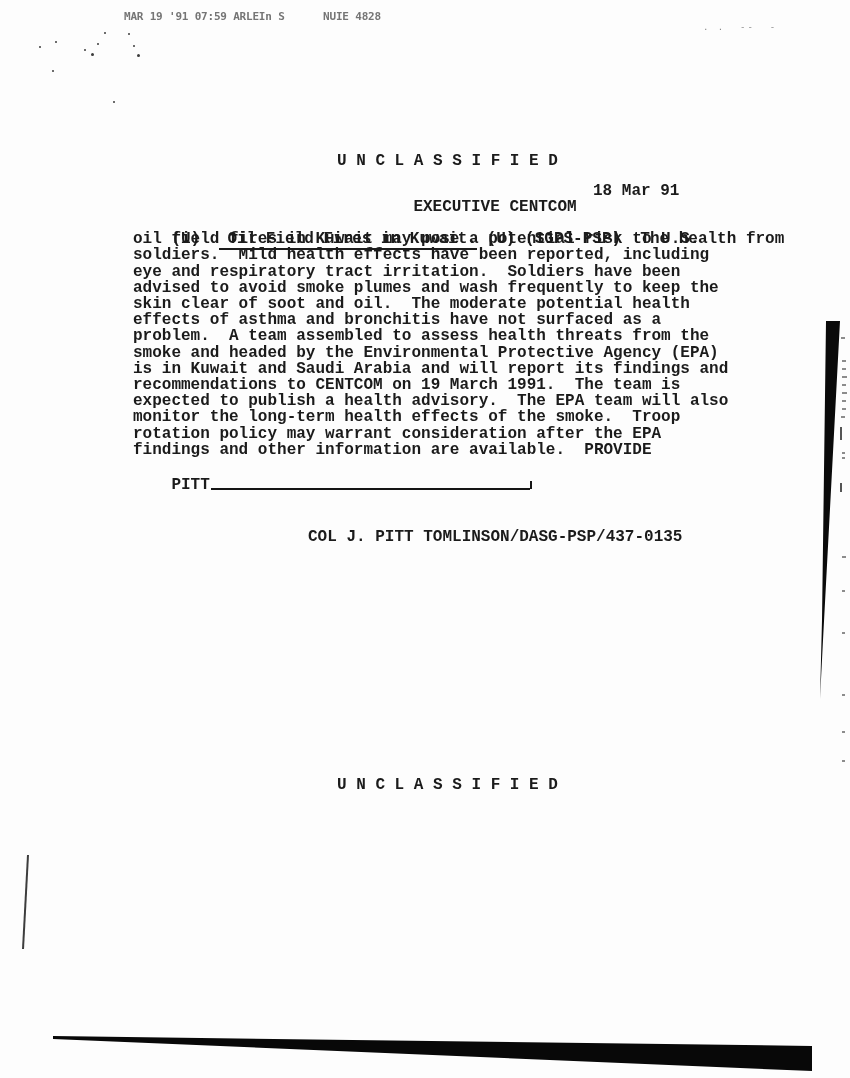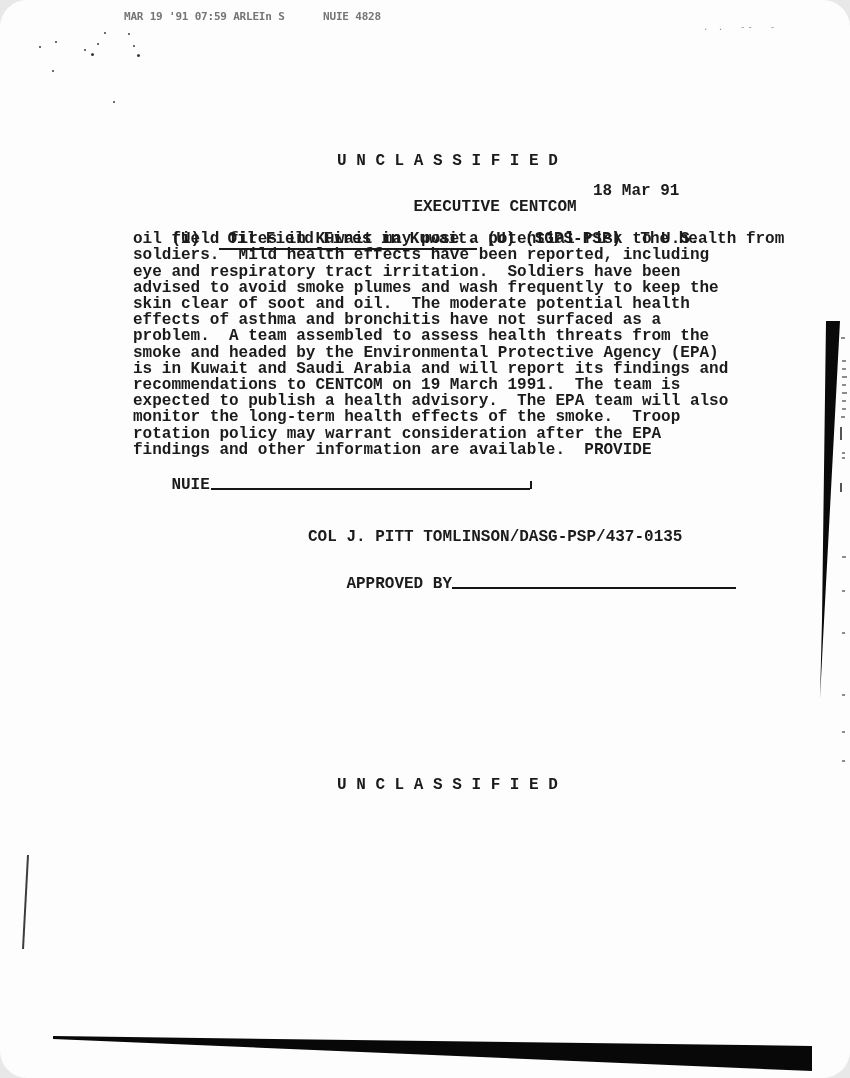--- a/index.html
+++ b/index.html
@@ -1,21 +1,20 @@
 <!DOCTYPE html>
 <html><head>
 <meta charset="utf-8">
 <style>
   html,body { margin:0; padding:0; background:#e8e8e8; }
   .page {
     position:relative; width:850px; height:1078px;
     background:#fdfdfd; overflow:hidden;
     font-family:"Liberation Mono","DejaVu Sans Mono",monospace;
     color:#1b1b1b;
-    border-radius:27px;
   }
   .abs { position:absolute; }
   .type {
     font-family:"Liberation Mono","DejaVu Sans Mono",monospace;
     font-size:16px; font-weight:700; line-height:16.2px;
     color:#1b1b1b; white-space:pre;
   }
   .fax {
     font-family:"DejaVu Sans Mono",monospace;
     font-size:11px; font-weight:700; letter-spacing:-0.2px;
@@ -108,23 +107,20 @@
 problem.  A team assembled to assess health threats from the
 smoke and headed by the Environmental Protective Agency (EPA)
 is in Kuwait and Saudi Arabia and will report its findings and
 recommendations to CENTCOM on 19 March 1991.  The team is
 expected to publish a health advisory.  The EPA team will also
 monitor the long-term health effects of the smoke.  Troop
 rotation policy may warrant consideration after the EPA
 findings and other information are available.  PROVIDE</div>
 
   <div class="abs txt type" style="left:133px;top:458px">
-    <span>NUIE</span><span class="rule memo-rule"></span>
+    <span>PITT</span><span class="rule memo-rule"></span>
   </div>
 
   <div class="abs txt type" style="left:308px;top:529px">COL J. PITT TOMLINSON/DASG-PSP/437-0135</div>
-  <div class="abs txt type" style="left:308px;top:557px">
-    <span>APPROVED BY</span><span class="rule approved-rule"></span>
-  </div>
 
   <div class="abs txt type" style="left:337px;top:777px">U N C L A S S I F I E D</div>
 
 </div>
 
 </body></html>

